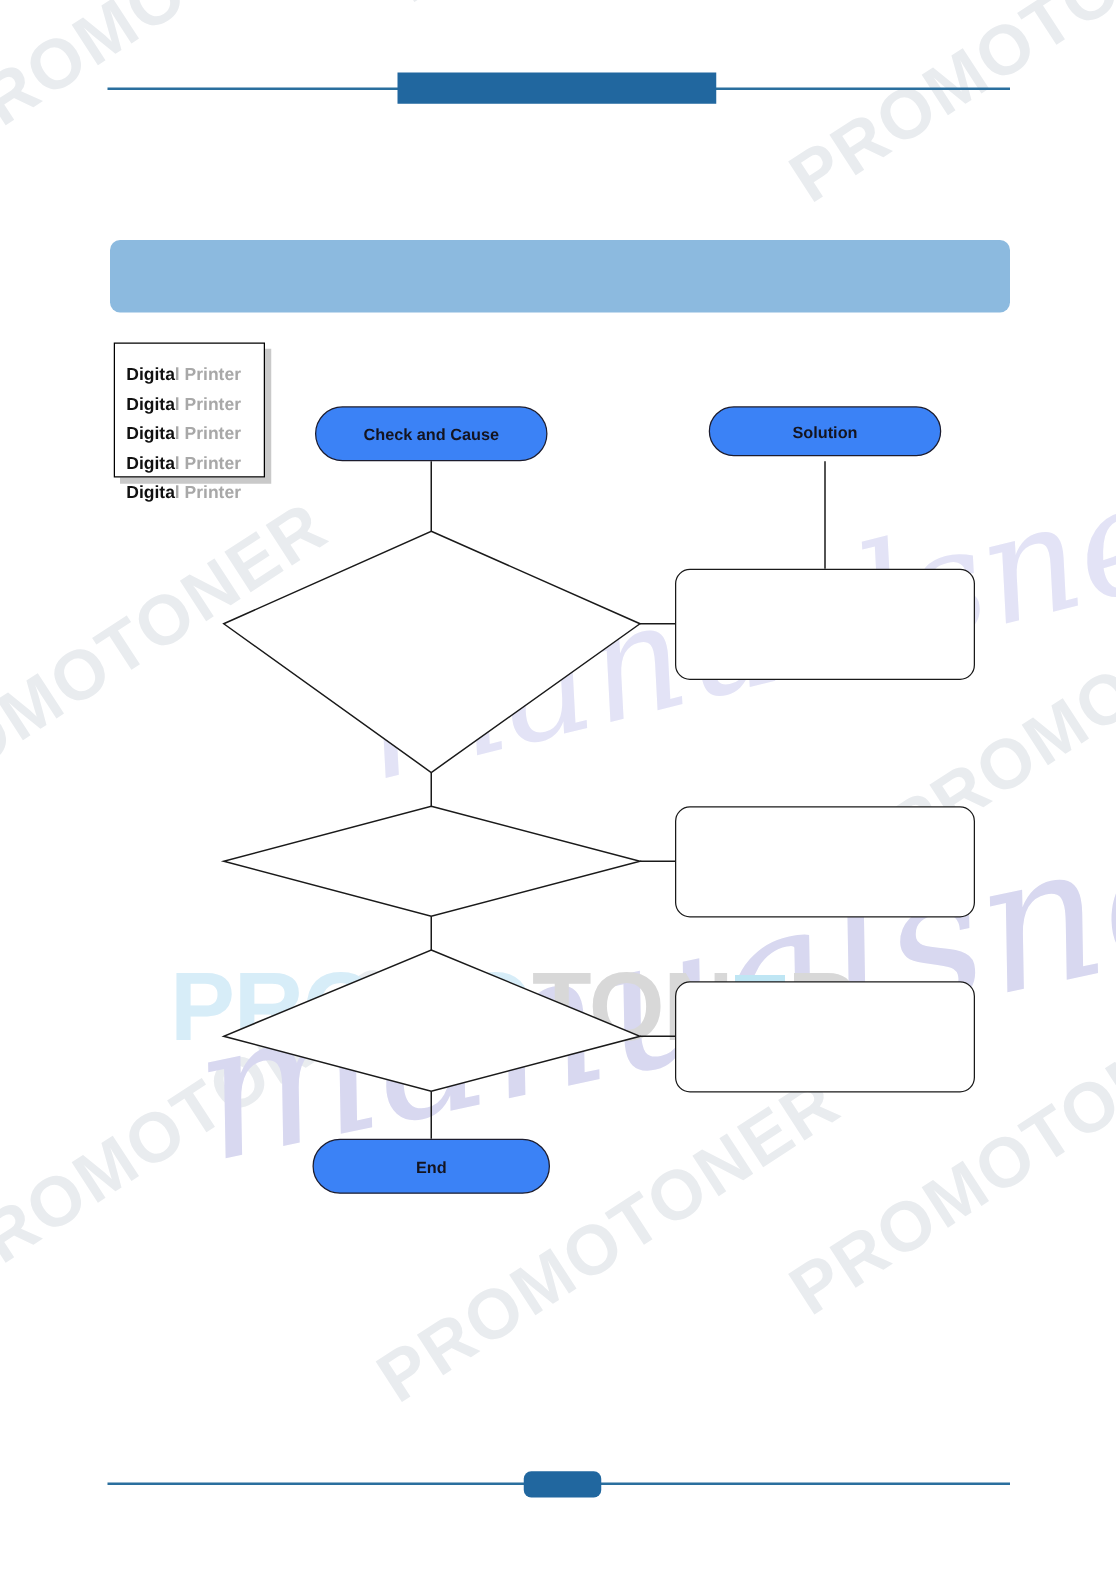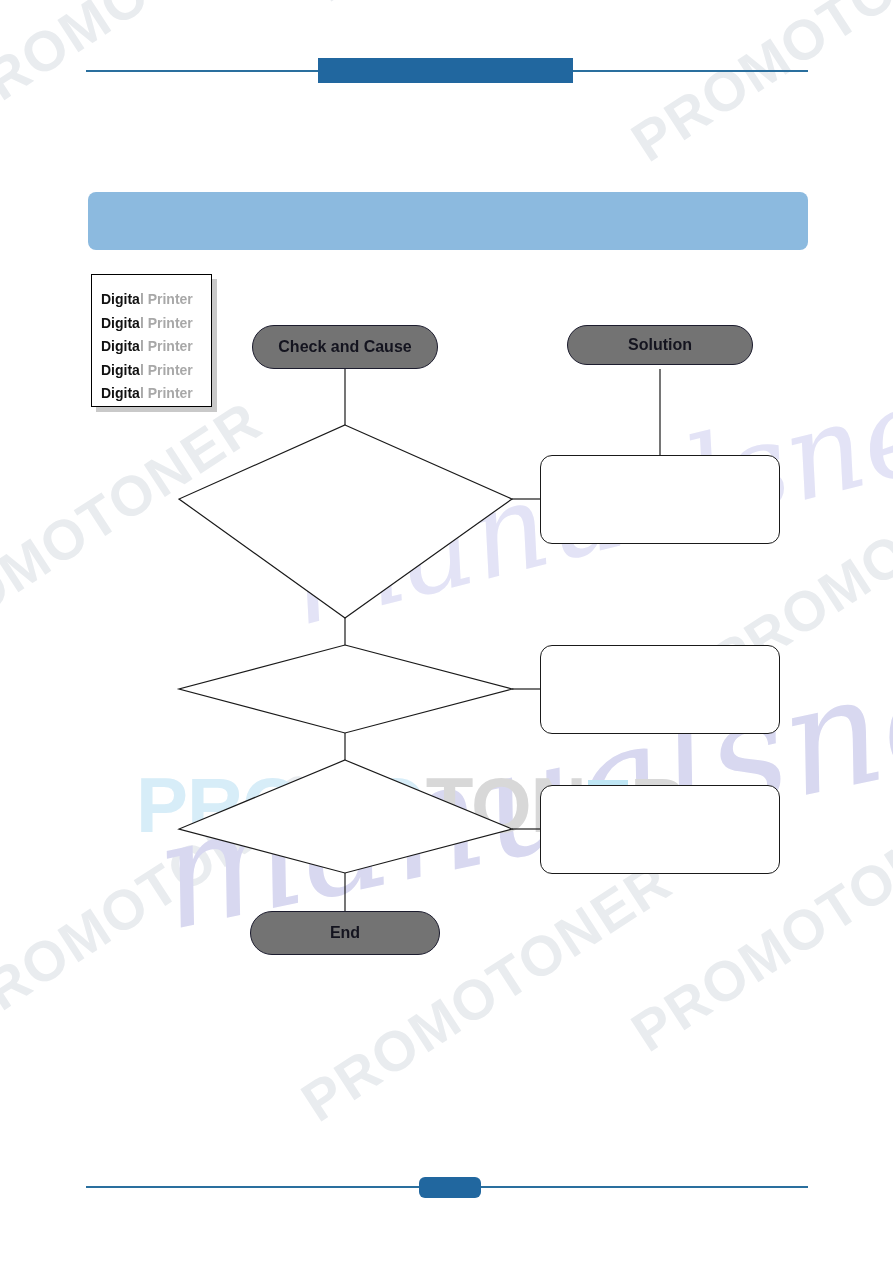--- a/index.html
+++ b/index.html
@@ -125,21 +125,21 @@
     font-size: 15px;
     font-weight: 700;
   }
 
   
   .sample-card {
     position: absolute;
     left: 91px;
     top: 274px;
     width: 121px;
-    height: 133px;
+    height: 108px;
     background: #ffffff;
     border: 1.5px solid #000000;
     box-shadow: 5px 5px 0 0 #c9c9c9;
     z-index: 5;
     box-sizing: border-box;
     padding: 13px 0 0 9px;
   }
   .sample-line {
     font-family: "Liberation Sans", sans-serif;
     font-weight: 700;
@@ -155,30 +155,30 @@
     position: absolute;
     left: 0;
     top: 0;
     width: 893px;
     height: 1263px;
     z-index: 3;
   }
   .term {
     position: absolute;
     z-index: 5;
-    background: #737373;
+    background: #3b82f6;
     border: 1.6px solid #1c1c2e;
     border-radius: 999px;
     box-sizing: border-box;
     display: flex;
     align-items: center;
     justify-content: center;
     font-family: "Liberation Sans", sans-serif;
     font-weight: 700;
-    font-size: 16px;
+    font-size: 13px;
     color: #14141f;
   }
   .proc {
     position: absolute;
     z-index: 5;
     background: #ffffff;
     border: 1.2px solid #1a1a1a;
     border-radius: 12px;
     box-sizing: border-box;
     padding: 10px 14px;

